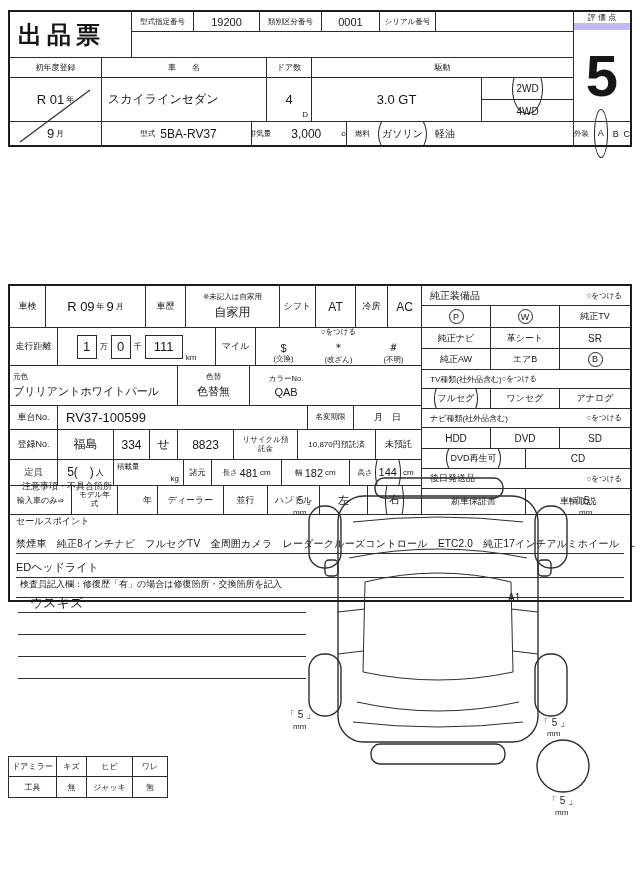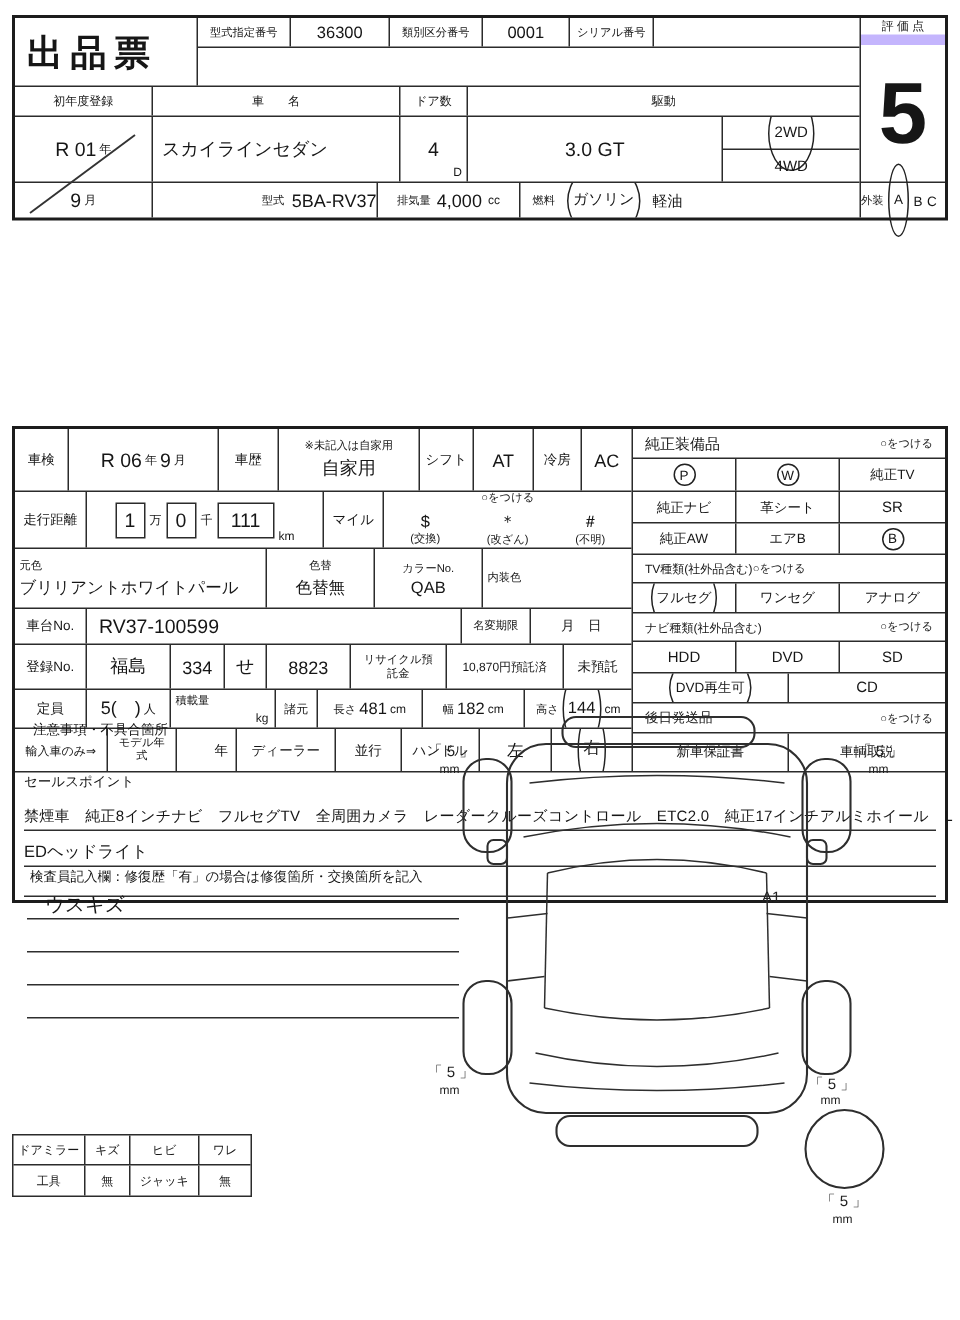--- a/index.html
+++ b/index.html
@@ -40,35 +40,35 @@
 <body>
 
 <div id="sheet">
 
   <div class="abs blk rel" style="left:8px;top:10px;width:624px;height:137px">
     <div class="abs flex" style="left:0;top:0;width:122px;height:45px;border-right:1px solid #2b2b2b;align-items:center">
       <span class="title">出品票</span>
     </div>
     <div class="abs flex" style="left:122px;top:0;width:441px;height:20px;border-bottom:1px solid #2b2b2b">
       <div class="c lbl" style="width:62px">型式指定番号</div>
-      <div class="c v11" style="width:66px">36300</div>
+      <div class="c v11" style="width:66px">19200</div>
       <div class="c lbl" style="width:62px">類別区分番号</div>
       <div class="c v11" style="width:58px">0001</div>
       <div class="c lbl" style="width:56px">シリアル番号</div>
       <div class="c v11 fx"></div>
     </div>
 
     <div class="abs col" style="left:563px;top:0;width:57px;height:133px;border-left:1px solid #2b2b2b">
       <div class="flex" style="height:18px;border-bottom:7px solid #c4b5fd;align-items:center;justify-content:center">
         <span class="l8">評 価 点</span>
       </div>
       <div class="flex" style="height:92px;border-bottom:1px solid #2b2b2b;align-items:center;justify-content:center">
         <span class="score">5</span>
       </div>
-      <div class="flex" style="height:23px;align-items:center;justify-content:flex-start;gap:3px">
+      <div class="flex" style="height:23px;align-items:center;justify-content:space-between;gap:3px">
         <span class="lbl">外装</span>
         <span class="oval sm l9">A</span>
         <span class="l9">B</span>
         <span class="l9">C</span>
       </div>
     </div>
 
     <div class="abs flex" style="left:0;top:45px;width:563px;height:21px;border-top:1px solid #2b2b2b;border-bottom:1px solid #2b2b2b">
       <div class="c l8" style="width:92px">初年度登録</div>
       <div class="c l8" style="width:165px">車　　名</div>
@@ -99,27 +99,27 @@
           <span class="v10">4WD</span>
         </div>
       </div>
     </div>
 
     <div class="abs flex" style="left:0;top:110px;width:563px;height:23px">
       <div class="c" style="width:92px">
         <span class="v13">9</span>
         <span class="l8">月</span>
       </div>
-      <div class="c" style="width:150px;justify-content:flex-end;padding-left:4px;gap:5px">
+      <div class="c" style="width:150px;justify-content:center;padding-left:4px;gap:5px">
         <span class="lbl">型式</span>
         <span class="v12">5BA-RV37</span>
       </div>
-      <div class="c" style="width:95px;gap:4px">
+      <div class="c" style="width:95px;gap:20px">
         <span class="lbl">排気量</span>
-        <span class="v12">4,000</span>
+        <span class="v12">3,000</span>
         <span class="l8">cc</span>
       </div>
       <div class="c fx" style="justify-content:flex-start;padding-left:8px;gap:8px">
         <span class="lbl">燃料</span>
         <span class="oval sm v10">ガソリン</span>
         <span class="v10">軽油</span>
       </div>
     </div>
 
     <svg class="abs" style="left:0;top:70px;width:90px;height:62px">
@@ -127,21 +127,21 @@
     </svg>
   </div>
 
   <div class="abs blk rel" style="left:8px;top:147px;width:624px;height:318px">
 
     <div class="abs col" style="left:0;top:0;width:412px;height:228px;border-right:1px solid #2b2b2b">
 
       <div class="row" style="height:42px">
         <div class="c l9" style="width:36px">車検</div>
         <div class="c" style="width:100px">
-          <span class="v13">R 06</span>
+          <span class="v13">R 09</span>
           <span class="l8">年</span>
           <span class="v13">9</span>
           <span class="l8">月</span>
         </div>
         <div class="c l9" style="width:40px">車歴</div>
         <div class="c stack ctr" style="width:94px">
           <span class="lbl">※未記入は自家用</span>
           <span class="v12">自家用</span>
         </div>
         <div class="c l9" style="width:36px">シフト</div>
@@ -187,24 +187,20 @@
           <span class="lbl">元色</span>
           <span class="v11">ブリリアントホワイトパール</span>
         </div>
         <div class="c stack ctr" style="width:72px">
           <span class="lbl">色替</span>
           <span class="v11">色替無</span>
         </div>
         <div class="c stack ctr" style="width:72px">
           <span class="lbl">カラーNo.</span>
           <span class="v11">QAB</span>
-        </div>
-        <div class="c stack fx">
-          <span class="lbl">内装色</span>
-          <span class="v11"></span>
         </div>
       </div>
 
       <div class="row" style="height:24px">
         <div class="c l9" style="width:48px">車台No.</div>
         <div class="c" style="width:250px;justify-content:flex-start;padding-left:8px">
           <span class="v13 b">RV37-100599</span>
         </div>
         <div class="c" style="width:46px">
           <span class="lbl wrap" style="width:30px">名変期限</span>

